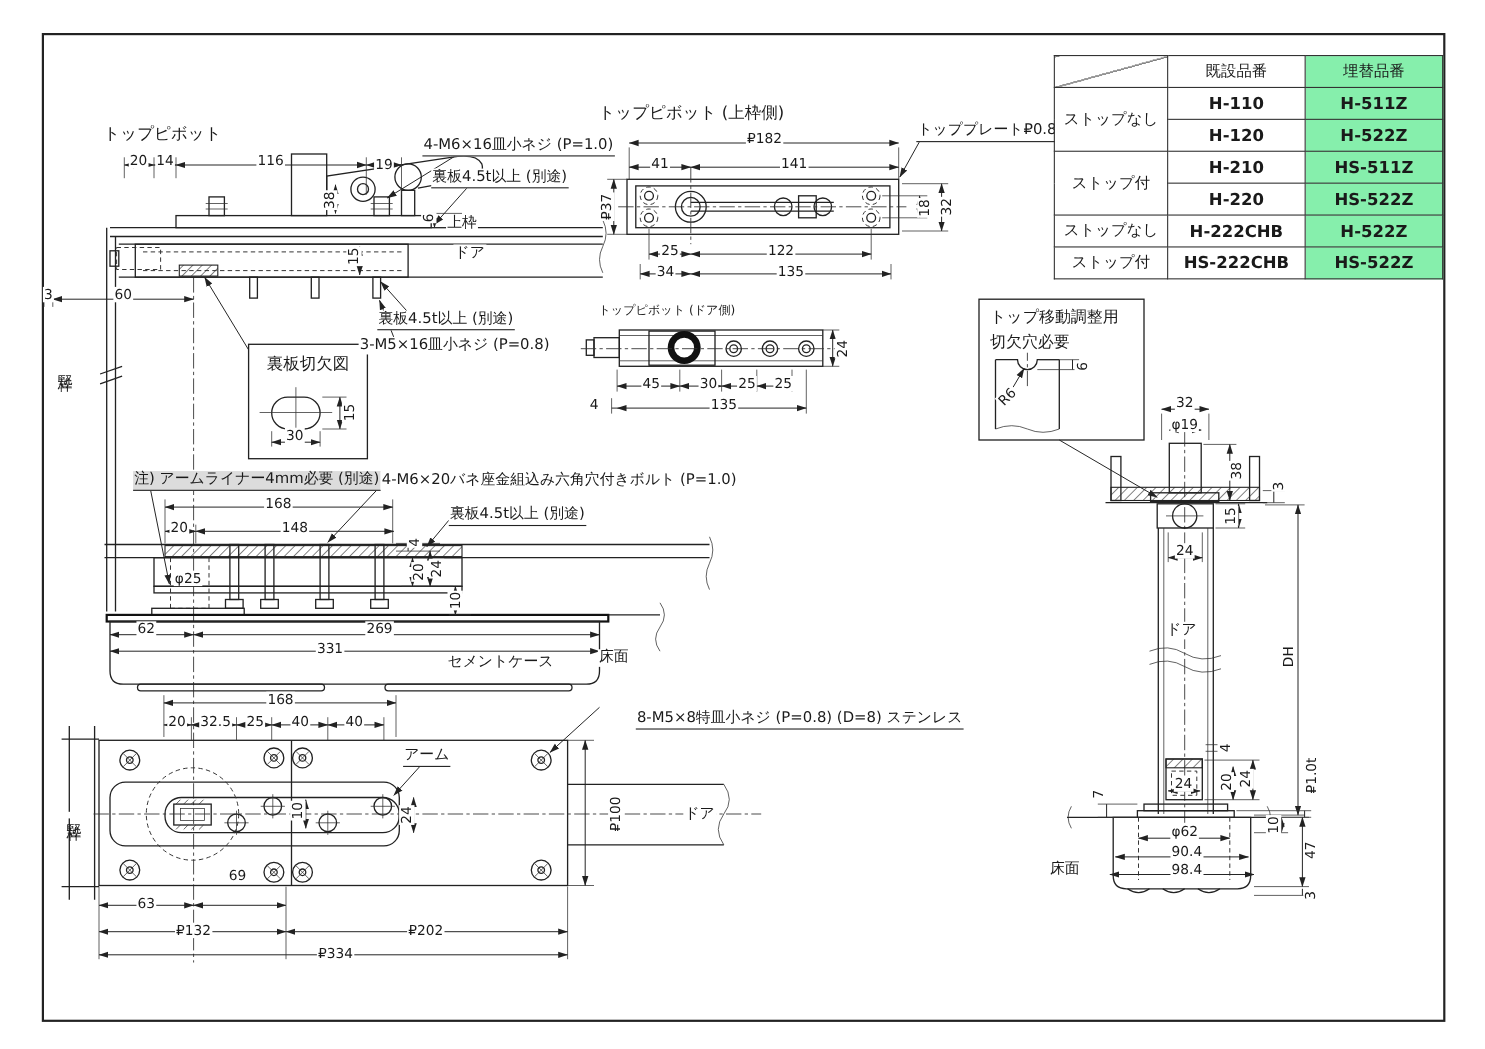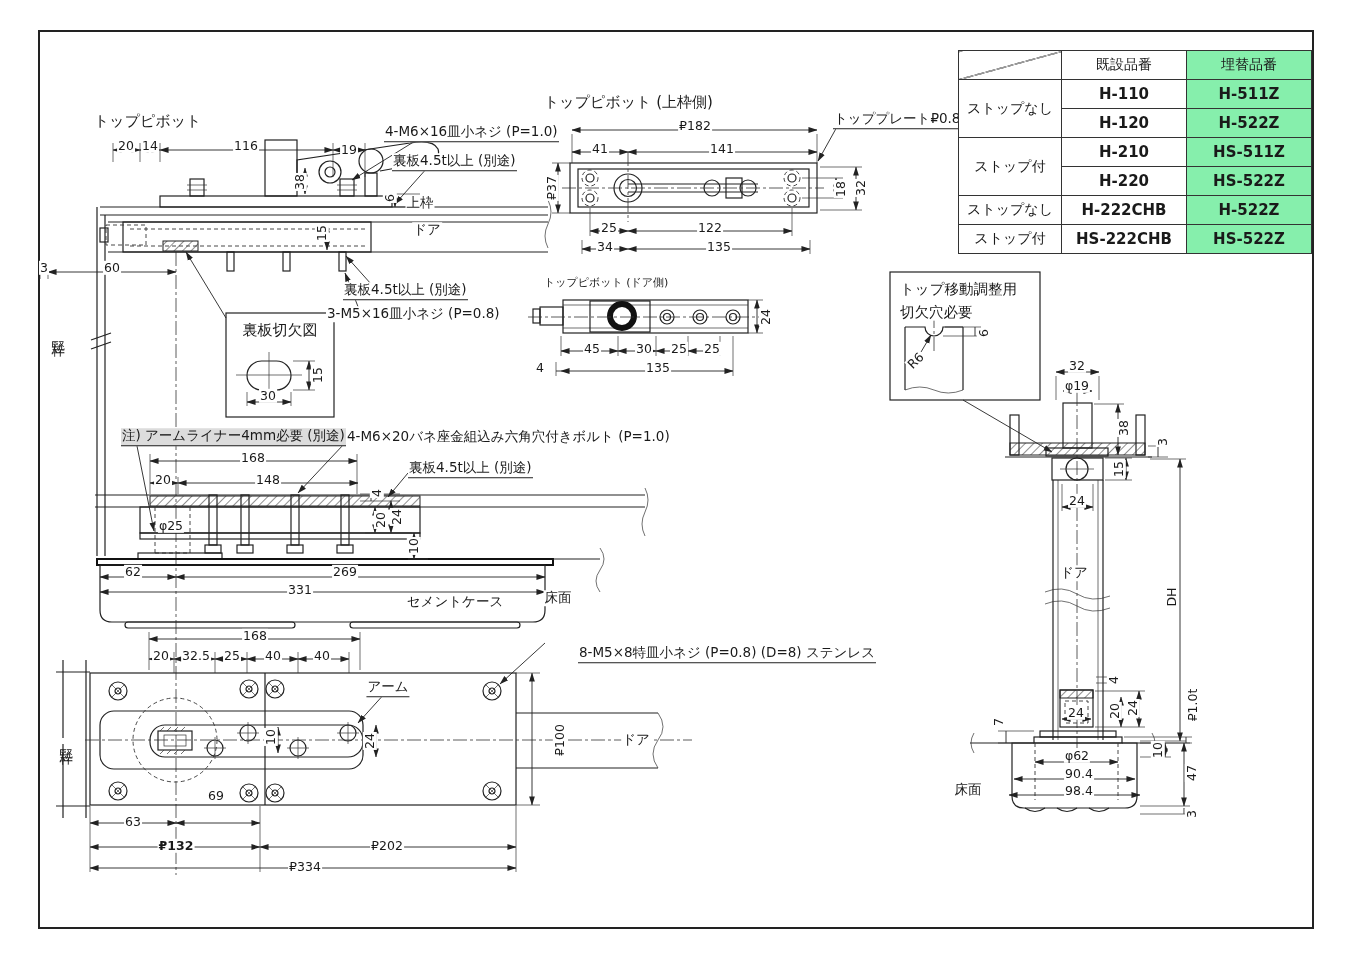--- a/index.html
+++ b/index.html
@@ -411,21 +411,21 @@
       <div class="ann" style="left: 322px; top: 656px;">40</div>
       <div class="ann left ul jp" style="left: 578px; top: 638px; margin-top: 16px;">8-M5×8特皿小ネジ (P=0.8) (D=8) ステンレス</div>
       <div class="ann ul jp" style="left: 388px; top: 688px;">アーム</div>
       <div class="ann rot" style="left: 271px; top: 737px;">10</div>
       <div class="ann rot" style="left: 370px; top: 741px;">24</div>
       <div class="ann rot" style="left: 560px; top: 740px;">₽100</div>
       <div class="ann jp" style="left: 636px; top: 740px;">ドア</div>
       <div class="ann vert jp" style="left: 66px; top: 741px;">竪枠</div>
       <div class="ann" style="left: 133px; top: 822px;">63</div>
       <div class="ann" style="left: 216px; top: 796px;">69</div>
-      <div class="ann" style="left: 176px; top: 846px; font-weight: bold;">₽132</div>
+      <div class="ann" style="left: 176px; top: 846px;">₽132</div>
       <div class="ann" style="left: 387px; top: 846px;">₽202</div>
       <div class="ann" style="left: 305px; top: 867px;">₽334</div>
       <div class="ann left" style="left: 543px; top: 103px; font-size: 15px;">トップピボット (上枠側)</div>
       <div class="ann" style="left: 695px; top: 126px;">₽182</div>
       <div class="ann left ul jp" style="left: 833px; top: 120px;">トッププレート₽0.8t</div>
       <div class="ann" style="left: 600px; top: 149px;">41</div>
       <div class="ann" style="left: 722px; top: 149px;">141</div>
       <div class="ann rot" style="left: 552px; top: 188px;">₽37</div>
       <div class="ann rot" style="left: 841px; top: 189px;">18</div>
       <div class="ann rot" style="left: 861px; top: 188px;">32</div>

